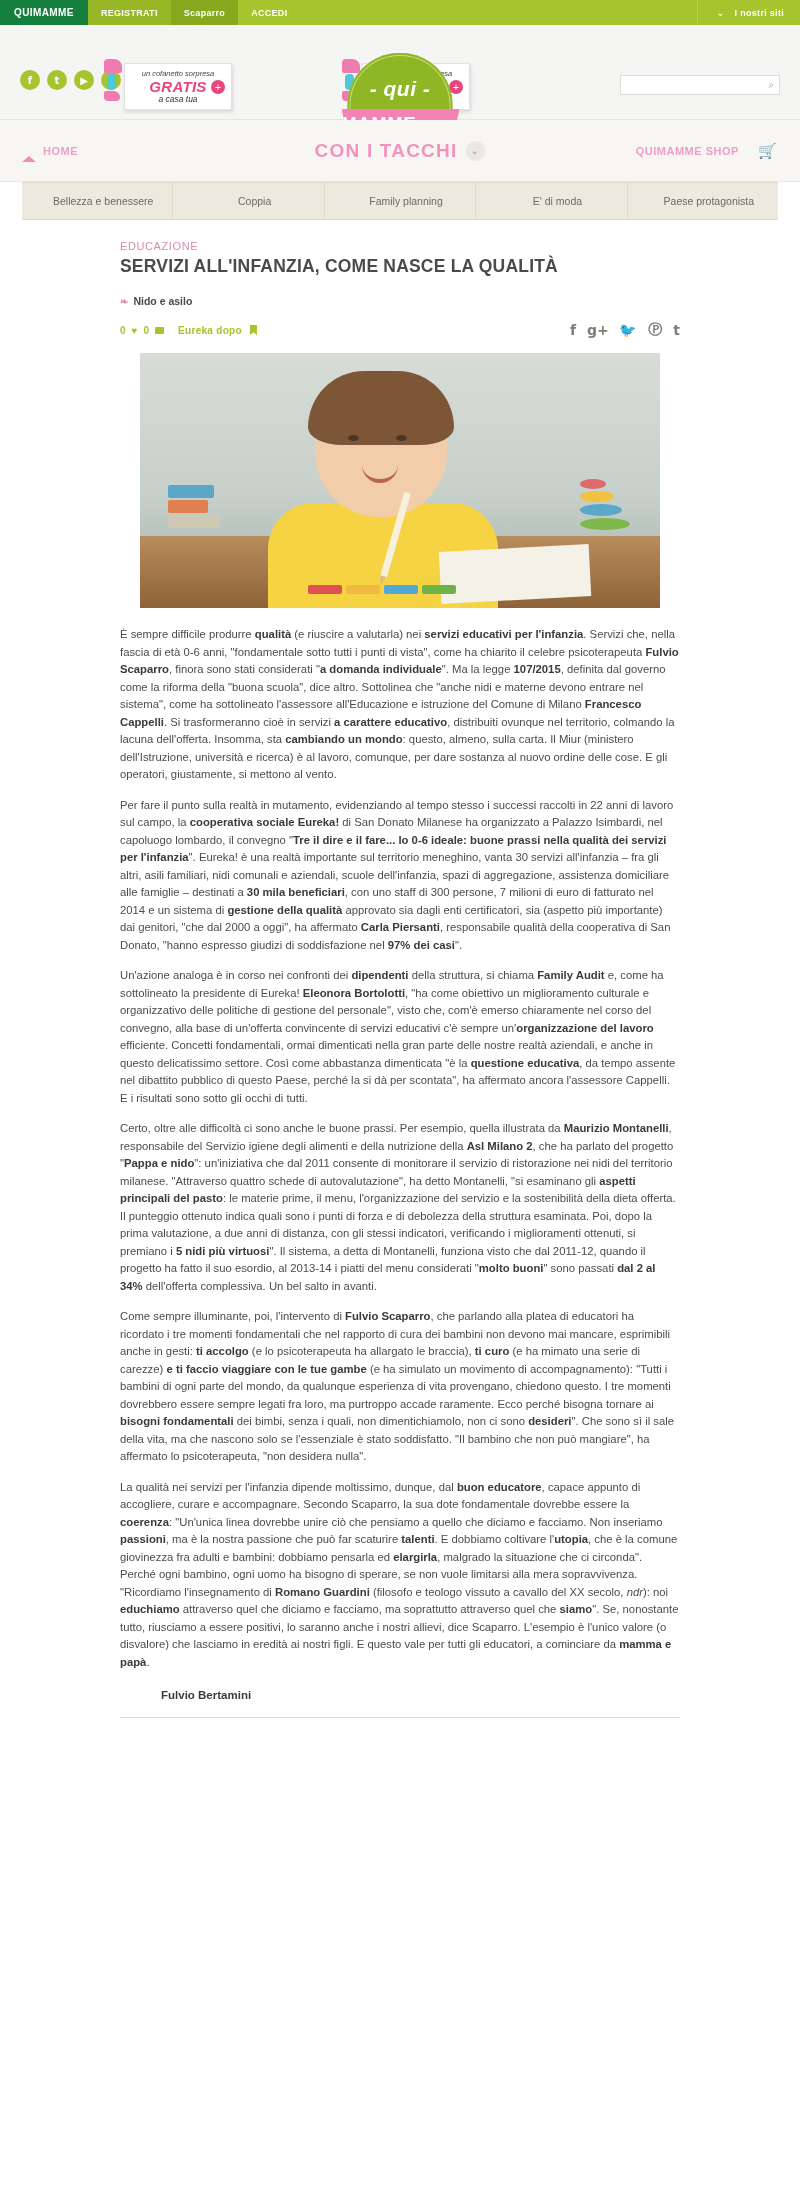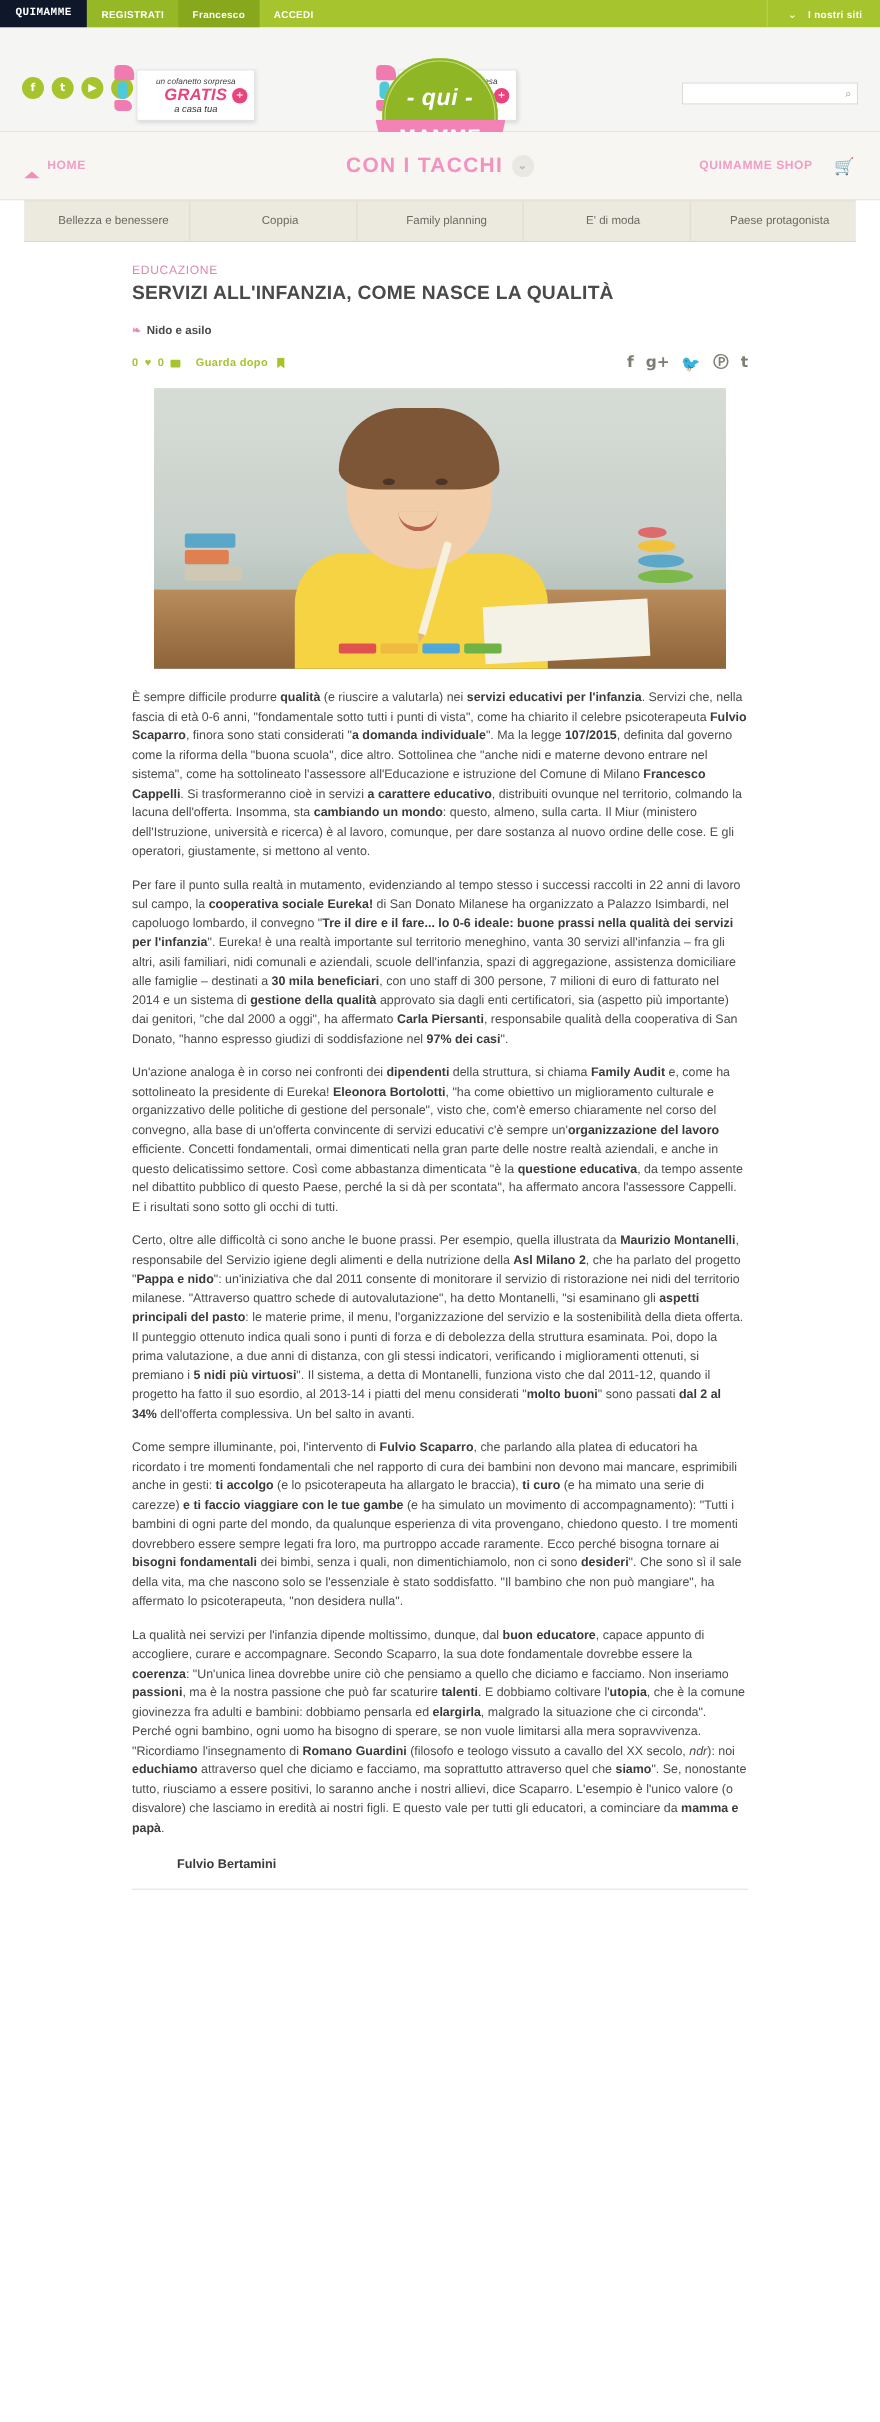--- a/index.html
+++ b/index.html
@@ -14,28 +14,27 @@
 
   
   .topbar {
     height: 25px;
     background: #a6c42e;
     display: flex;
     align-items: stretch;
     position: relative;
   }
   .topbar-brand {
-    background: #0f172a;
+    background: #15803d;
     color: #fff;
     font-weight: bold;
     font-size: 10px;
     letter-spacing: .4px;
     display: flex; align-items: center;
     padding: 0 14px;
-    font-family: Liberation Mono, monospace;
   }
   .topbar-link {
     color: #ffffff;
     font-size: 9px;
     font-weight: bold;
     letter-spacing: .3px;
     display: flex; align-items: center;
     padding: 0 13px;
   }
   .topbar-link.alt { background: #96b826; }
@@ -92,21 +91,21 @@
     position:absolute; top:34px; width:26px; height:36px;
   }
   .pinkshape.a { left: 104px; }
   .pinkshape.b { left: 342px; }
   .pinkshape .top { width:18px;height:14px;background:#f07bb0;border-radius:4px 8px 2px 2px;}
   .pinkshape .mid { width:9px;height:16px;background:#4fc8d8;border-radius:4px;margin:1px 0 0 3px;}
   .pinkshape .bot { width:16px;height:10px;background:#f07bb0;border-radius:2px 6px 4px 4px;margin-top:1px;}
 
   .logo {
     position:absolute; left:50%; transform:translateX(-50%); top:28px;
-    width:105px; text-align:center;
+    width:105px; text-align:left;
   }
   .logo .circ {
     width:105px; height:72px;
     background:#8fb624;
     border-radius: 52px 52px 10px 10px;
     display:flex; align-items:center; justify-content:center;
     color:#fff; font-style:italic; font-weight:bold; font-size:21px;
     letter-spacing:.5px;
     box-shadow: inset 0 0 0 2px #8fb624, inset 0 0 0 3px #c7dd7f;
   }
@@ -322,21 +321,21 @@
   }
   .tagicon::after{content:"";position:absolute;left:2px;top:2.5px;width:4px;height:4px;border-radius:50%;background:#fff;}
   .tags .txt { font-size:10px; font-weight:bold; color:#5a5a55; letter-spacing:.2px; }
 </style>
 </head>
 <body>
 
 <div class="topbar">
   <div class="topbar-brand">QUIMAMME</div>
   <div class="topbar-link alt">REGISTRATI</div>
-  <div class="topbar-link dark">Francesco</div>
+  <div class="topbar-link dark">Scaparro</div>
   <div class="topbar-link">ACCEDI</div>
   <div class="topbar-right">
     <span class="chev">⌄</span>
     <span class="lbl">I nostri siti</span>
   </div>
 </div>
 
 <div class="header">
 
   <div class="socials">
@@ -415,21 +414,21 @@
     <span class="dot">❧</span>
     <span>Nido e asilo</span>
   </div>
 
 
   <div class="metarow">
     <span class="num">0</span>
     <span class="hrt">♥</span>
     <span class="num">0</span>
     <span class="cmt"></span>
-    <span class="watch">Guarda dopo</span>
+    <span class="watch">Eureka dopo</span>
     <span class="bm"></span>
     <span class="share">
       <span class="ic">f</span>
       <span class="ic">g+</span>
       <span class="ic">🐦</span>
       <span class="ic">Ⓟ</span>
       <span class="ic">t</span>
     </span>
   </div>
 

